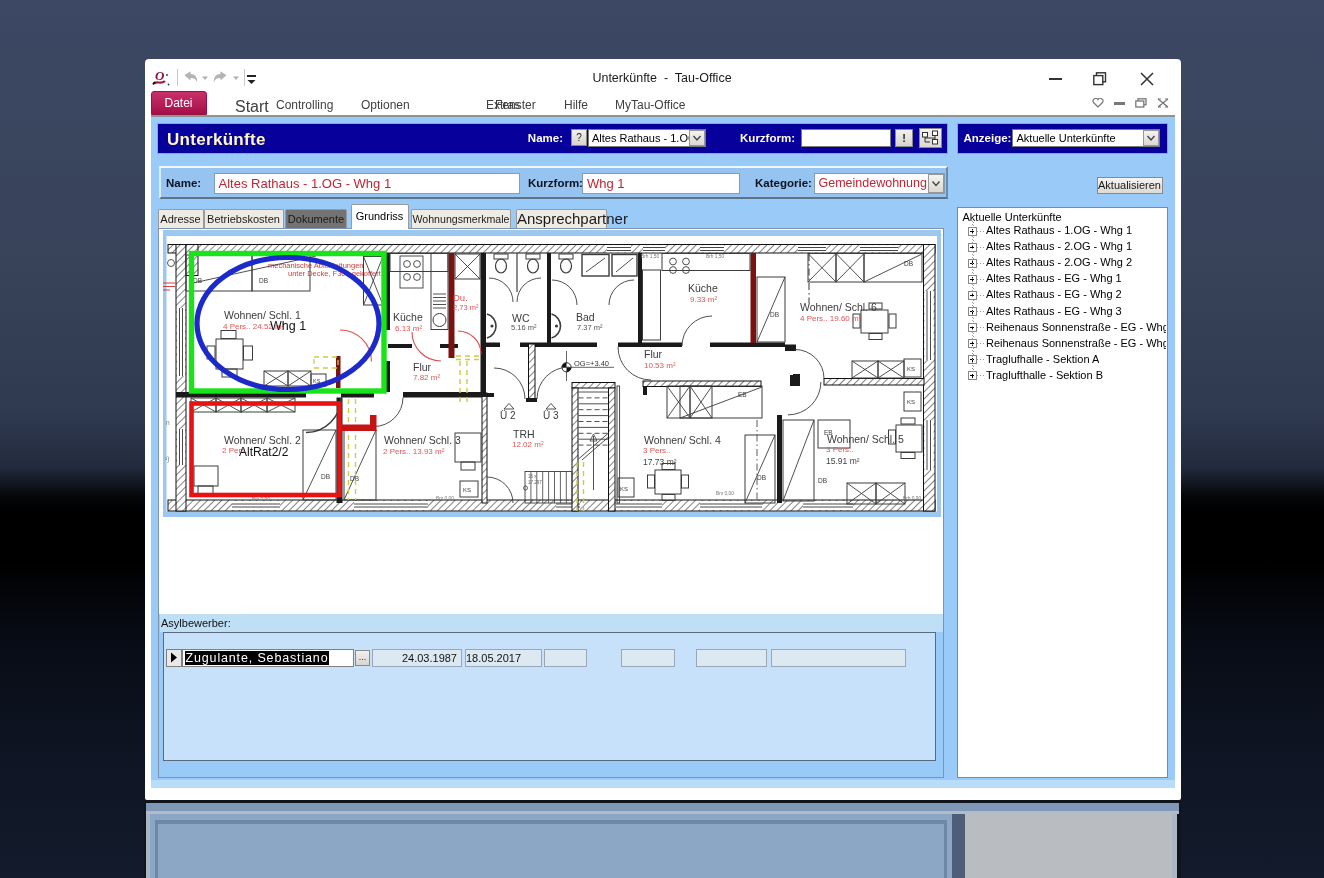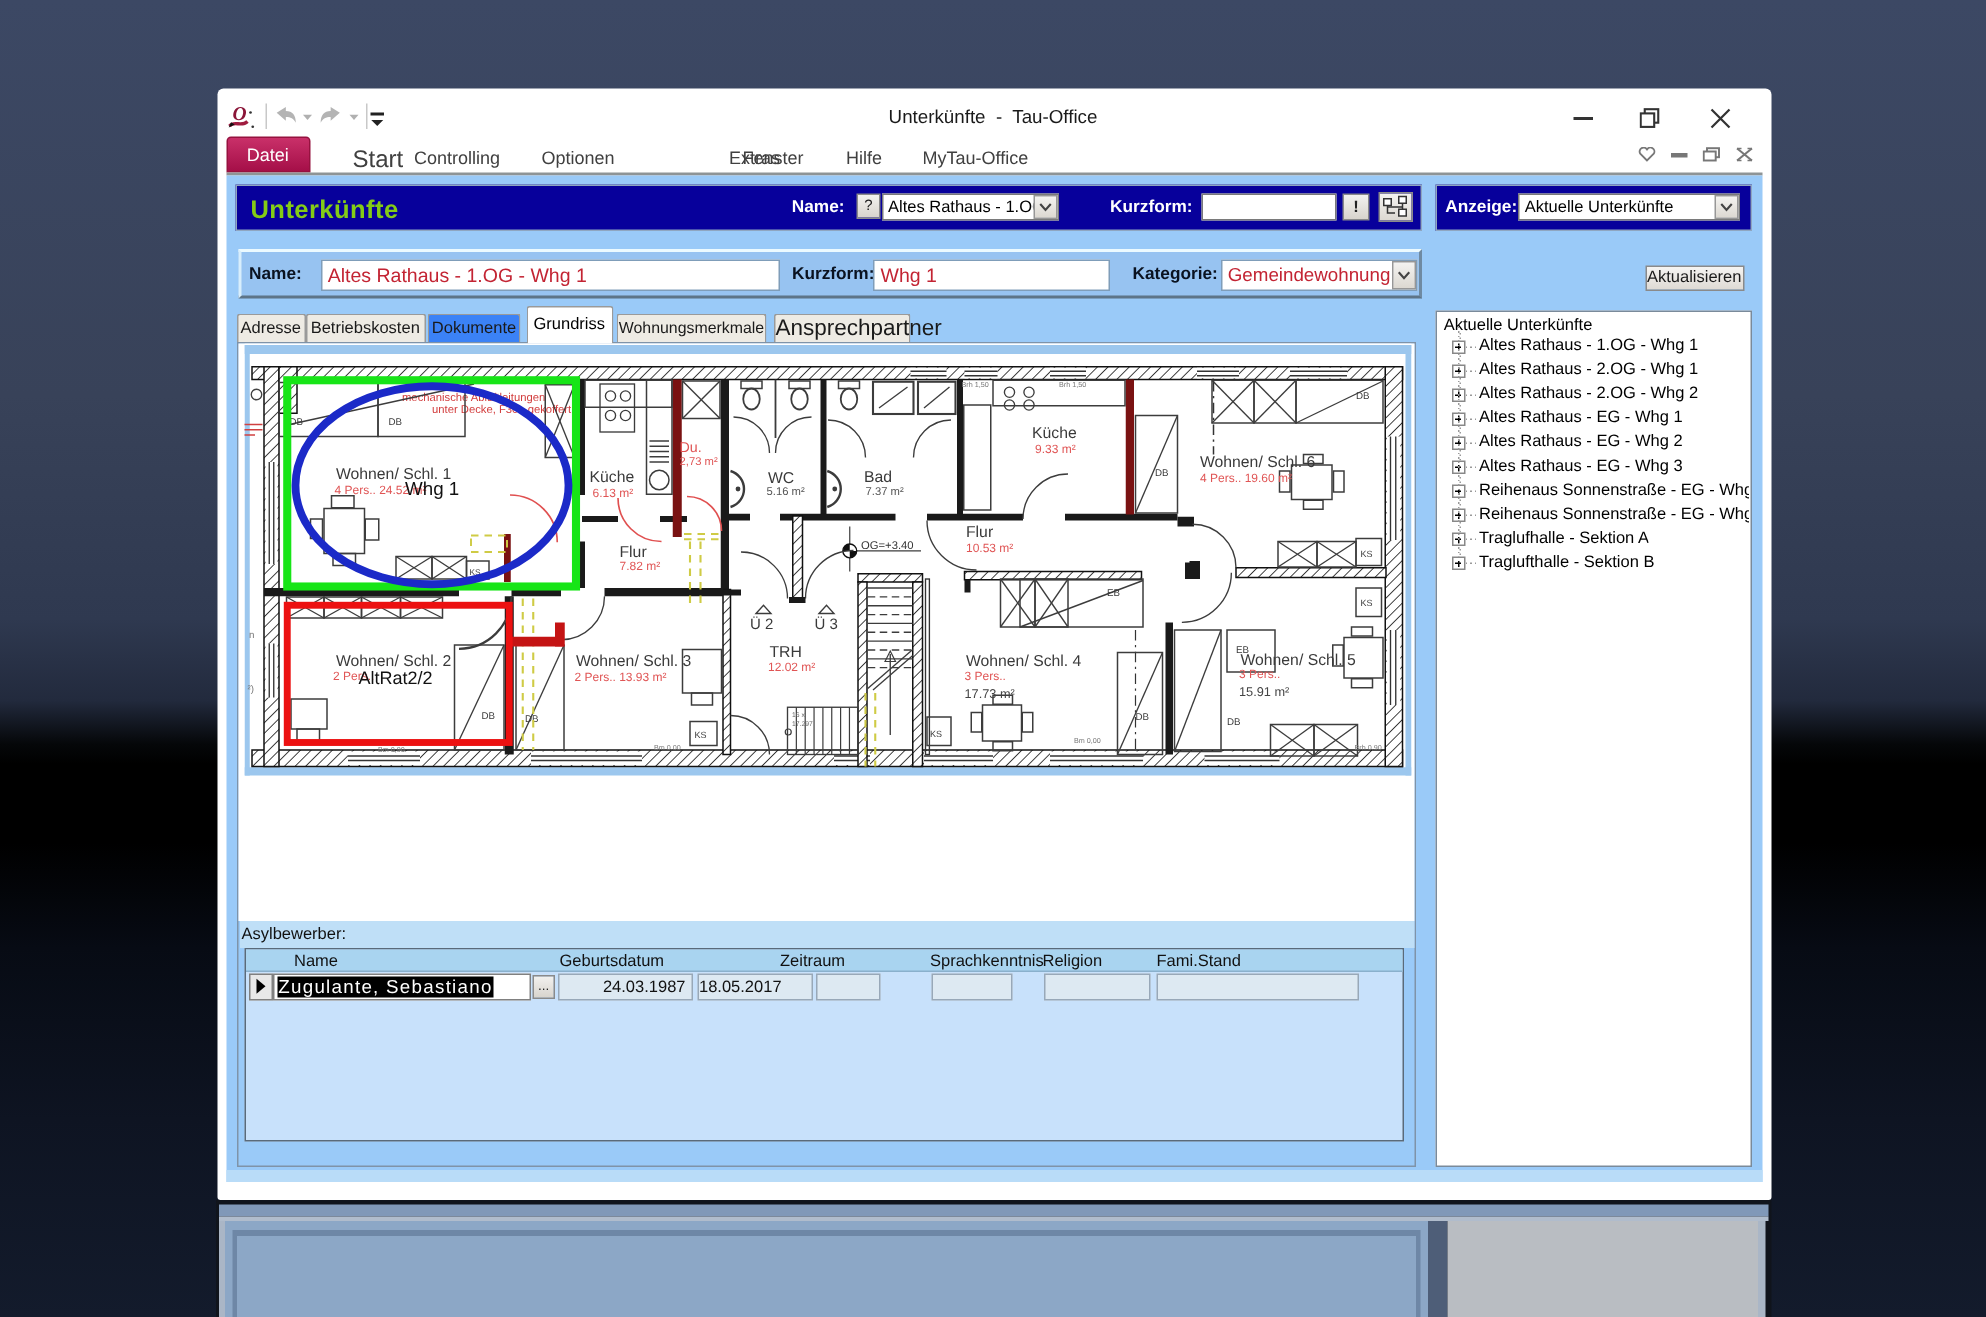--- a/index.html
+++ b/index.html
@@ -70,21 +70,21 @@
 <div class="abs" style="top:98px;left:361px;font-size:12px;color:#404040;">Optionen</div>
 <div class="abs" style="top:98px;left:438px;font-size:12px;color:#404040;margin-left:48px;">Extras</div>
 <div class="abs" style="top:98px;left:495px;font-size:12px;color:#404040;">Fenster</div>
 <div class="abs" style="top:98px;left:564px;font-size:12px;color:#404040;">Hilfe</div>
 <div class="abs" style="top:98px;left:615px;font-size:12px;color:#404040;">MyTau-Office</div>
 
 <div class="abs" style="left:151px;top:114.5px;width:1024px;height:2.5px;background:#8e9496;"></div>
 <div class="abs" id="client" style="left:151px;top:117px;width:1024px;height:671px;background:#9acaf8;"></div>
 
 <div class="abs" style="left:157px;top:122.5px;width:791px;height:31px;background:#07009b;border:1px solid #8fa6c0;">
-  <div class="abs" style="left:9px;top:6px;font-size:17px;font-weight:bold;color:#84cc16;letter-spacing:0.3px;">Unterkünfte</div>
+  <div class="abs" style="left:9px;top:6px;font-size:17px;font-weight:bold;color:#fef9c3;letter-spacing:0.3px;">Unterkünfte</div>
   <div class="abs" style="left:330px;top:8px;width:75px;text-align:right;font-size:11.5px;font-weight:bold;color:#fff;">Name:</div>
   <div class="abs" style="left:413px;top:5px;width:16px;height:17px;background:linear-gradient(180deg,#f2f1ef,#d8d4cd);border:1px solid #8a8a8a;font-size:10px;text-align:center;line-height:16px;color:#222;">?</div>
   <div class="abs" style="left:430px;top:5px;width:118px;height:18px;background:#fff;border:1px solid #7a7a7a;">
     <div class="abs" style="left:3px;top:2px;font-size:11px;color:#000;white-space:nowrap;overflow:hidden;width:97px;">Altes Rathaus - 1.OG</div>
     <div class="abs" style="left:100px;top:0px;width:16px;height:16px;background:linear-gradient(180deg,#f4f3f1,#dcd8d1);border:1px solid #979797;">
       <svg width="14" height="14" viewBox="0 0 14 14">
           <path d="M3.5 5 L7 9 L10.5 5" stroke="#444" stroke-width="1.4" fill="none"></path>
         </svg>
     </div>
   </div>
@@ -123,39 +123,31 @@
   <div class="abs" style="left:113px;top:0px;width:16px;height:19px;background:linear-gradient(180deg,#f4f3f1,#dcd8d1);border:1px solid #979797;">
     <svg width="14" height="17" viewBox="0 0 14 17">
         <path d="M3.5 6.5 L7 10.5 L10.5 6.5" stroke="#444" stroke-width="1.4" fill="none"></path>
       </svg>
   </div>
 </div>
 <div class="abs" style="left:1096.5px;top:177px;width:66px;height:16.5px;background:linear-gradient(180deg,#f5f4f2,#dedad4);border:1px solid #8a8a8a;font-size:11px;color:#1a1a1a;text-align:center;line-height:14.5px;">Aktualisieren</div>
 
 <div class="abs" style="left:157.5px;top:209px;width:46px;height:19px;background:#eeebe4;border:1px solid #9a9a9a;border-bottom:none;border-radius:2px 2px 0 0;font-size:11px;color:#1a1a1a;text-align:center;line-height:18px;">Adresse</div>
 <div class="abs" style="left:203.5px;top:209px;width:80px;height:19px;background:#eeebe4;border:1px solid #9a9a9a;border-bottom:none;border-radius:2px 2px 0 0;font-size:11px;color:#1a1a1a;text-align:center;line-height:18px;">Betriebskosten</div>
-<div class="abs" style="left:285px;top:209px;width:62px;height:19px;background:#3b82f6;border:1px solid #9a9a9a;border-bottom:none;border-radius:2px 2px 0 0;font-size:11px;color:#1a1a1a;text-align:center;line-height:18px;">Dokumente</div>
+<div class="abs" style="left:285px;top:209px;width:62px;height:19px;background:#737373;border:1px solid #9a9a9a;border-bottom:none;border-radius:2px 2px 0 0;font-size:11px;color:#1a1a1a;text-align:center;line-height:18px;">Dokumente</div>
 <div class="abs" style="left:411px;top:209px;width:100px;height:19px;background:#eeebe4;border:1px solid #9a9a9a;border-bottom:none;border-radius:2px 2px 0 0;font-size:10.6px;color:#1a1a1a;text-align:center;line-height:18px;">Wohnungsmerkmale</div>
 <div class="abs" style="left:516px;top:209px;width:91px;height:19px;background:#eeebe4;border:1px solid #9a9a9a;border-bottom:none;border-radius:2px 2px 0 0;font-size:15px;color:#1a1a1a;text-align:right;line-height:18px;">Ansprechpartner</div>
 
 <div class="abs" style="left:158px;top:227.5px;width:786px;height:550px;border:1px solid #7f93a8;background:#9acaf8;"></div>
 <div class="abs" style="left:159px;top:228.5px;width:784px;height:385px;background:#fff;"></div>
 <div class="abs" style="left:350.5px;top:203.5px;width:58px;height:25px;background:#fff;border:1px solid #9a9a9a;border-bottom:none;border-radius:2px 2px 0 0;font-size:11px;color:#000;text-align:center;line-height:22px;">Grundriss</div>
 
 <div class="abs" style="left:159.5px;top:613.5px;width:783px;height:18.5px;background:#bfdff7;"></div>
 <div class="abs" style="left:161px;top:617px;font-size:11px;color:#111;">Asylbewerber:</div>
 <div class="abs" style="left:163px;top:632px;width:772.5px;height:129px;border:1px solid #5a6a7a;background:#c8e1fb;">
-  <div class="abs" style="left:0;top:0;width:771px;height:15px;background:#a9d4f0;border-bottom:1px solid #8ab0cc;">
-    <div class="abs" style="left:32px;top:2px;font-size:11px;color:#111;">Name</div>
-    <div class="abs" style="left:209px;top:2px;font-size:11px;color:#111;">Geburtsdatum</div>
-    <div class="abs" style="left:356px;top:2px;font-size:11px;color:#111;">Zeitraum</div>
-    <div class="abs" style="left:456px;top:2px;font-size:11px;color:#111;">Sprachkenntnis</div>
-    <div class="abs" style="left:531px;top:2px;font-size:11px;color:#111;">Religion</div>
-    <div class="abs" style="left:607px;top:2px;font-size:11px;color:#111;">Fami.Stand</div>
-  </div>
   <div class="abs" style="left:2px;top:16px;width:15.5px;height:17.5px;background:#e8e8e8;border:1px solid #808080;">
     <svg width="13" height="15" viewBox="0 0 13 15">
         <path d="M4 2.5 L10 7.5 L4 12.5 Z" fill="#000"></path>
       </svg>
   </div>
   <div class="abs" style="left:18px;top:16px;width:172px;height:17.5px;background:#fff;border:1px solid #808080;">
     <span style="position:absolute;left:1.5px;top:1px;font-size:12.5px;letter-spacing:0.85px;background:#000;color:#fff;padding:0 1px;">Zugulante, Sebastiano</span>
   </div>
   <div class="abs" style="left:191px;top:16.5px;width:15px;height:16px;background:linear-gradient(180deg,#f2f1ef,#d8d4cd);border:1px solid #8a8a8a;font-size:9px;text-align:center;line-height:13px;color:#222;">...</div>
   <div class="abs" style="left:208px;top:16px;width:90px;height:17.5px;background:#dde9f2;border:1px solid #98a8b8;font-size:11px;color:#111;text-align:right;line-height:16px;padding-right:4px;">24.03.1987</div>

